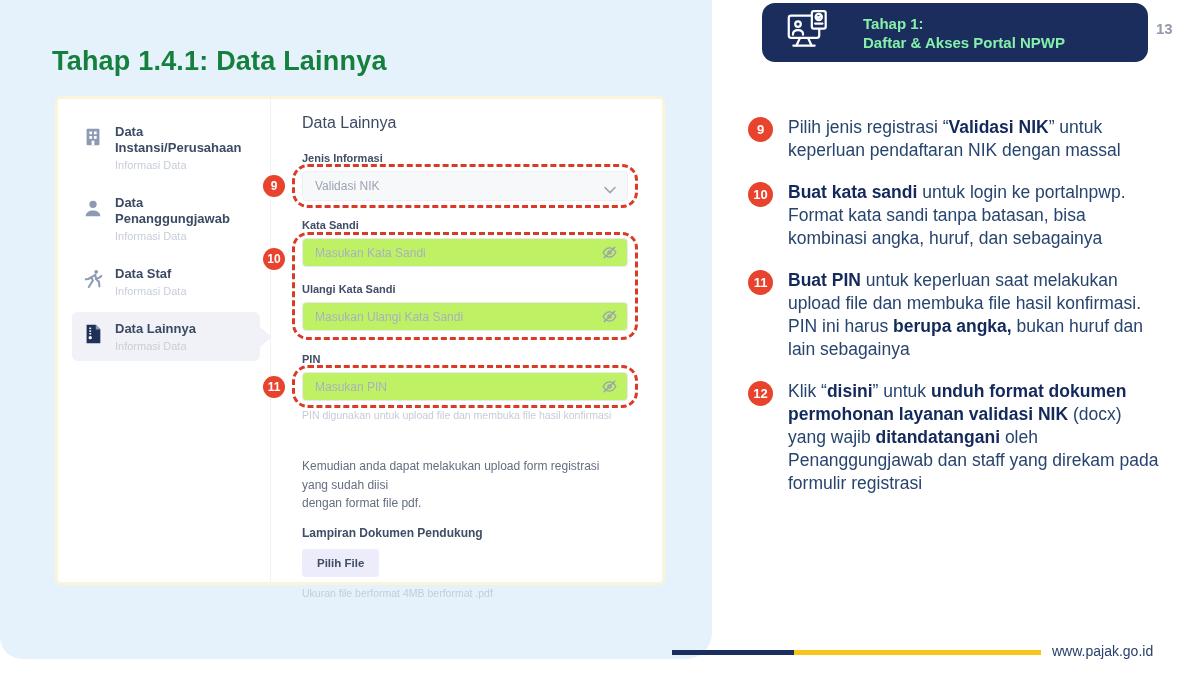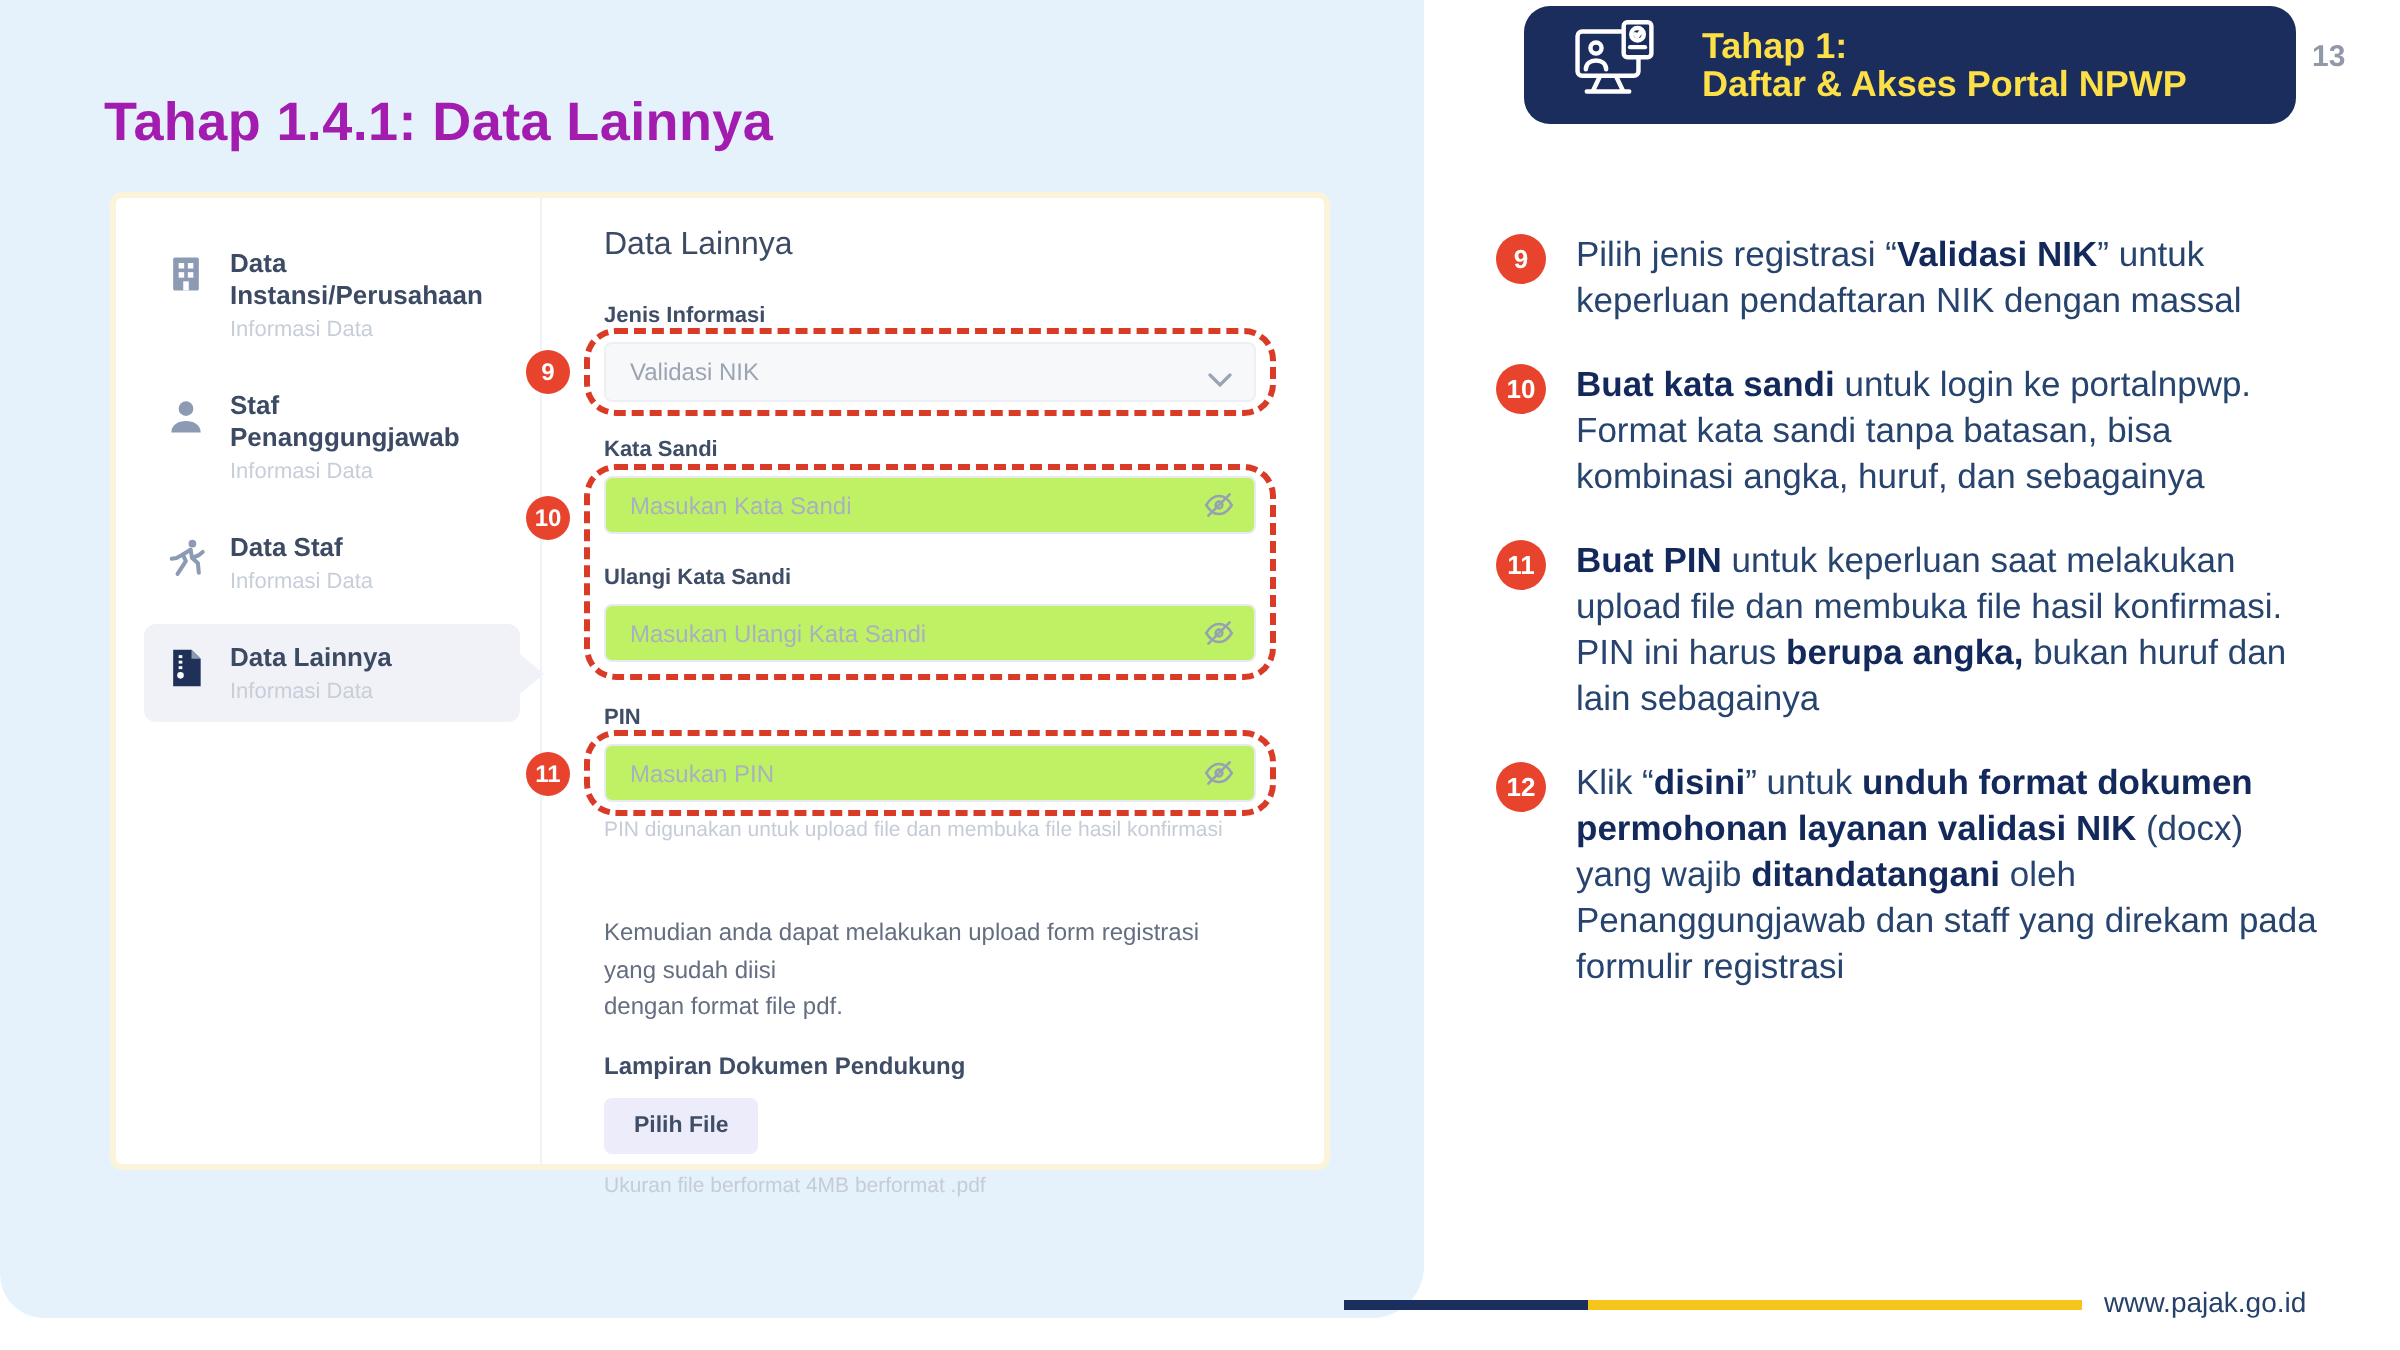--- a/index.html
+++ b/index.html
@@ -13,21 +13,21 @@
 
   
   .left-panel {
     position:absolute; left:0; top:0; width:712px; height:659px;
     background:#E5F2FB;
     border-radius:0 0 26px 22px;
   }
   .page-title {
     position:absolute; left:52px; top:46px;
     font-size:27px; font-weight:800; letter-spacing:.2px;
-    color:#a21caf;
+    color:#15803d;
   }
 
   
   .form-card {
     position:absolute; left:55px; top:96px; width:610px; height:489px;
     background:#fff; border:3px solid #FBF3DA; border-radius:6px;
     display:flex;
   }
   .sidebar {
     width:213px; border-right:1px solid #F0F2F5;
@@ -112,21 +112,21 @@
     font-family:"Liberation Sans", sans-serif; cursor:pointer;
   }
   .file-helper { font-size:10.5px; color:#C6CCD7; margin-top:10px; }
 
   
   .header-badge {
     position:absolute; left:762px; top:3px; width:386px; height:59px;
     background:#1A2D5C; border-radius:13px;
     display:flex; align-items:center; gap:17px; padding-left:24px;
   }
-  .hb-text { color:#fde047; font-size:18px; font-weight:700; line-height:19px; }
+  .hb-text { color:#86efac; font-size:15px; font-weight:700; line-height:19px;margin-left:12px; }
   .page-num { position:absolute; left:1156px; top:20px; font-size:15px; font-weight:700; color:#9199A8; }
 
   .instructions { position:absolute; left:748px; top:116px; width:424px; }
   .instr-item { display:flex; gap:15px; margin-bottom:19px; }
   .instr-num {
     flex:0 0 25px; width:25px; height:25px; border-radius:50%; margin-top:1px;
     background:#E8432D; color:#fff; font-size:13px; font-weight:700;
     display:flex; align-items:center; justify-content:center;
   }
   .instr-text { font-size:17.5px; line-height:23px; color:#27446E; width:372px; }
@@ -167,21 +167,21 @@
     </div>
 
     <div class="side-item">
       <span class="sicon">
         <svg viewBox="0 0 24 24" width="22" height="22" fill="#8D9AB4">
           <circle cx="12" cy="8" r="4"></circle>
           <path d="M4 21c0-4.2 3.8-6.3 8-6.3s8 2.1 8 6.3z"></path>
         </svg>
       </span>
       <div>
-        <div class="side-title">Staf Penanggungjawab</div>
+        <div class="side-title">Data Penanggungjawab</div>
         <div class="side-sub">Informasi Data</div>
       </div>
     </div>
 
     <div class="side-item">
       <span class="sicon">
         <svg viewBox="0 0 24 24" width="22" height="22" fill="none" stroke="#8D9AB4" stroke-width="2.2" stroke-linecap="round" stroke-linejoin="round">
           <circle cx="15.5" cy="4.2" r="2.1" fill="#8D9AB4" stroke="none"></circle>
           <path d="M14.5 7.5l-4.2 2.6 1.6 3.6-4.5 7"></path>
           <path d="M14.5 7.5l.8 4.4 3.2 3 .5 5.2"></path>

